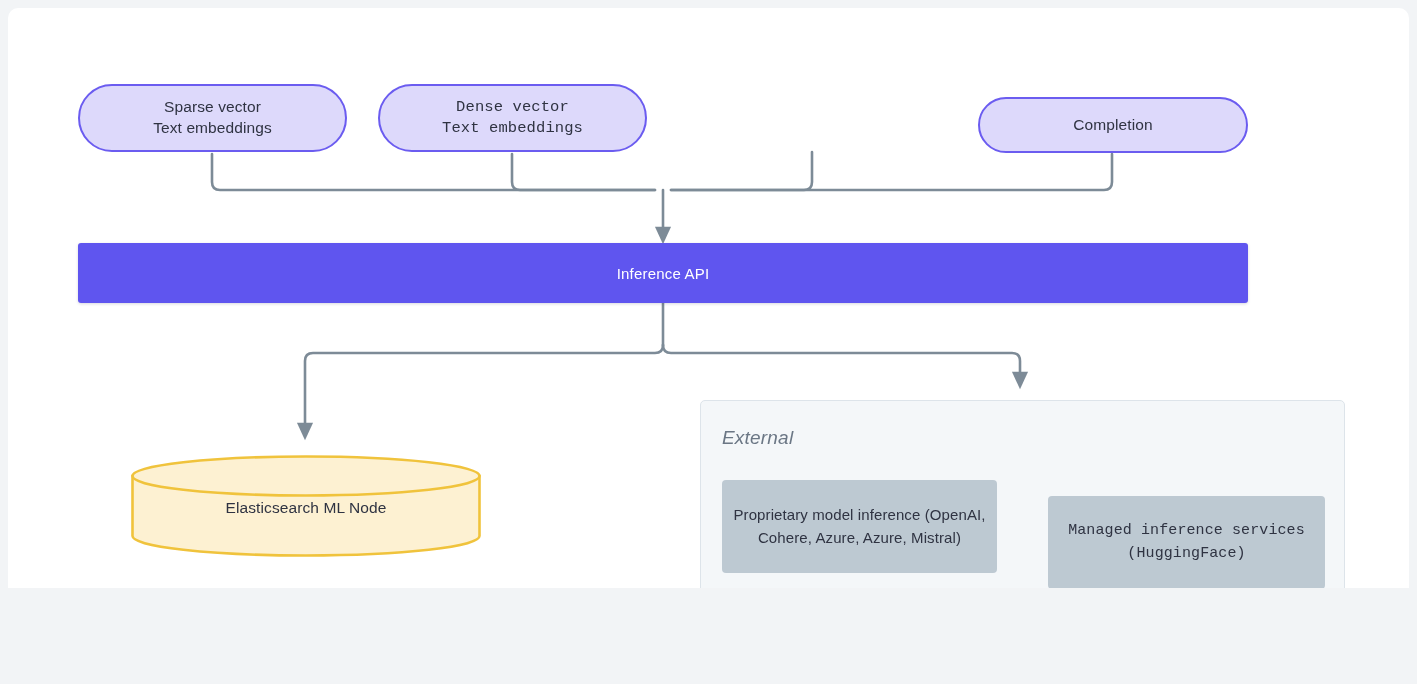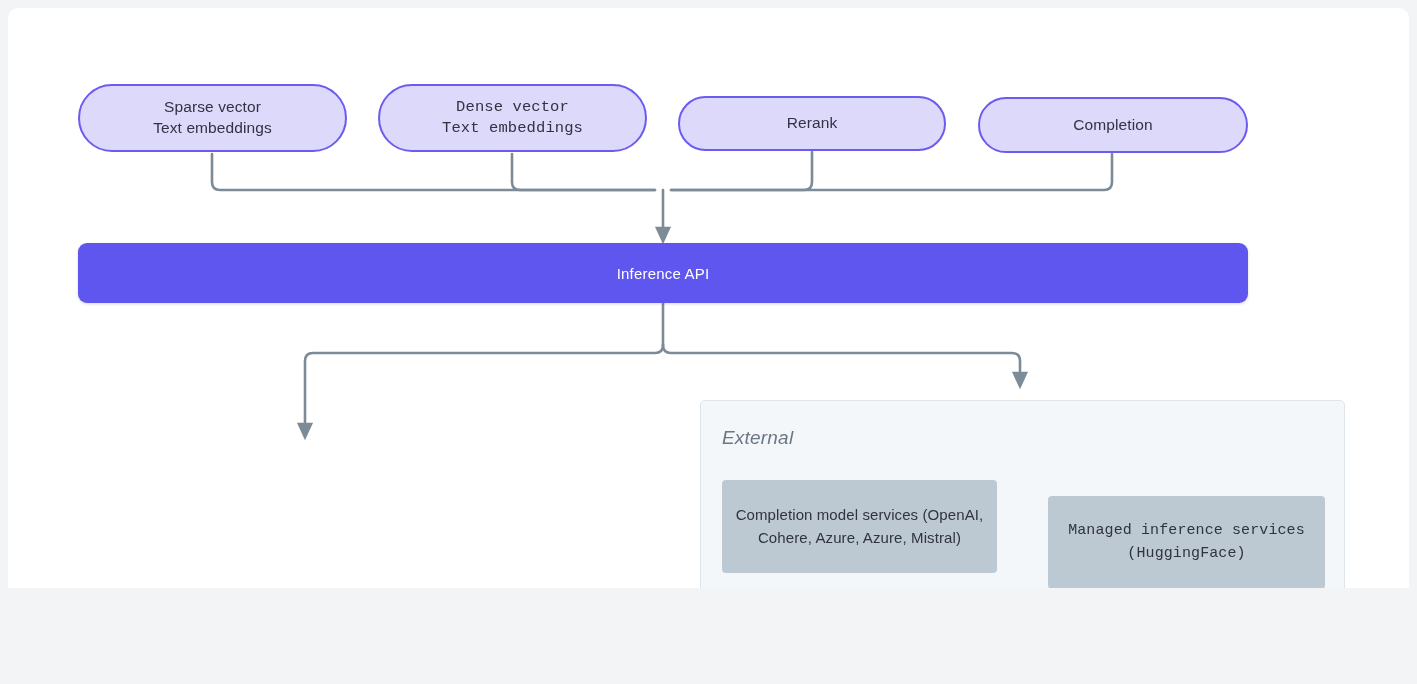--- a/index.html
+++ b/index.html
@@ -50,21 +50,21 @@
   .pill span { display: block; }
 
   
   #inference-bar {
     position: absolute;
     left: 78px;
     top: 243px;
     width: 1170px;
     height: 60px;
     background: #5f55ef;
-    border-radius: 9px;
+    border-radius: 3px;
     display: flex;
     align-items: center;
     justify-content: center;
     color: #ffffff;
     font-size: 15px;
     letter-spacing: .2px;
     box-shadow: 0 1px 3px rgba(40,40,80,.18);
   }
 
   
@@ -160,43 +160,45 @@
     </div>
   </div>
 
   <div class="pill" style="left:378px; top:84px; width:269px; height:68px;font-family:Liberation Mono, monospace;">
     <div>
       <span>Dense vector</span>
       <span>Text embeddings</span>
     </div>
   </div>
 
-  <div class="pill" style="left:678px; top:96px; width:268px; height:55px;">
-    <div>
-      <span>Rerank</span>
-    </div>
-  </div>
 
   <div class="pill" style="left:978px; top:97px; width:270px; height:56px;">
     <div>
       <span>Completion</span>
     </div>
   </div>
 
   <div id="inference-bar">
     <span>Inference API</span>
   </div>
 
+  <div id="cylinder">
+    <svg class="cyl-svg" width="350" height="102" viewBox="0 0 350 102" xmlns="http://www.w3.org/2000/svg">
+      <path d="M1.5,21 L1.5,81 A173.5,19.5 0 0 0 348.5,81 L348.5,21 Z" fill="#fdf1d2" stroke="#f0c33c" stroke-width="2.6"></path>
+      <ellipse cx="175" cy="21" rx="173.5" ry="19.5" fill="#fdf1d2" stroke="#f0c33c" stroke-width="2.6"></ellipse>
+    </svg>
+    <div class="cyl-label">Elasticsearch ML Node</div>
+  </div>
 
   <div id="external-panel"></div>
   <div id="external-label">External</div>
 
   <div class="ext-card" id="ext-card-proprietary">
     <div>
-      <span>Completion model services</span>
+      <span>Proprietary model inference</span>
       <span>(OpenAI, Cohere, Azure,</span>
       <span>Azure, Mistral)</span>
     </div>
   </div>
 
   <div class="ext-card" id="ext-card-managed">
     <div>
       <span>Managed inference services</span>
       <span>(HuggingFace)</span>
     </div>

